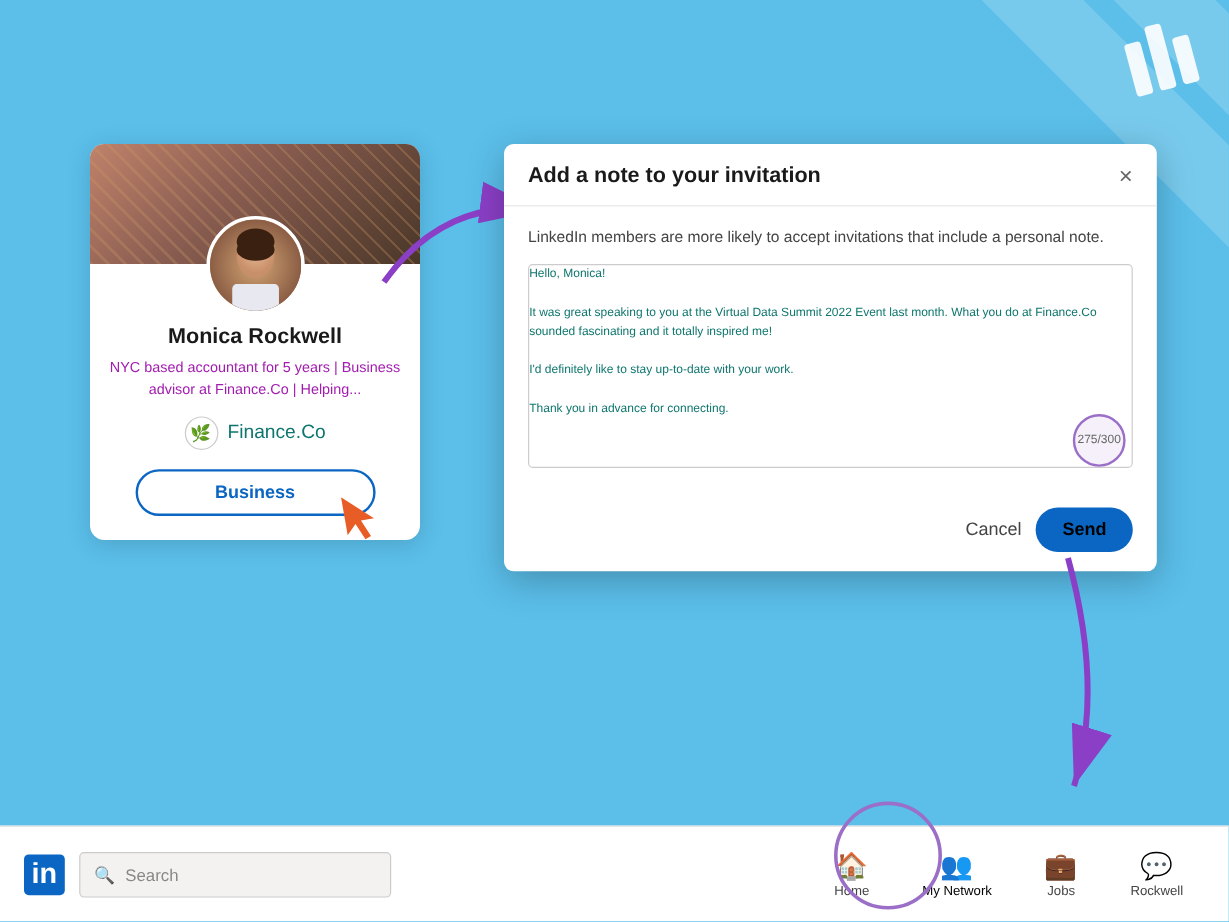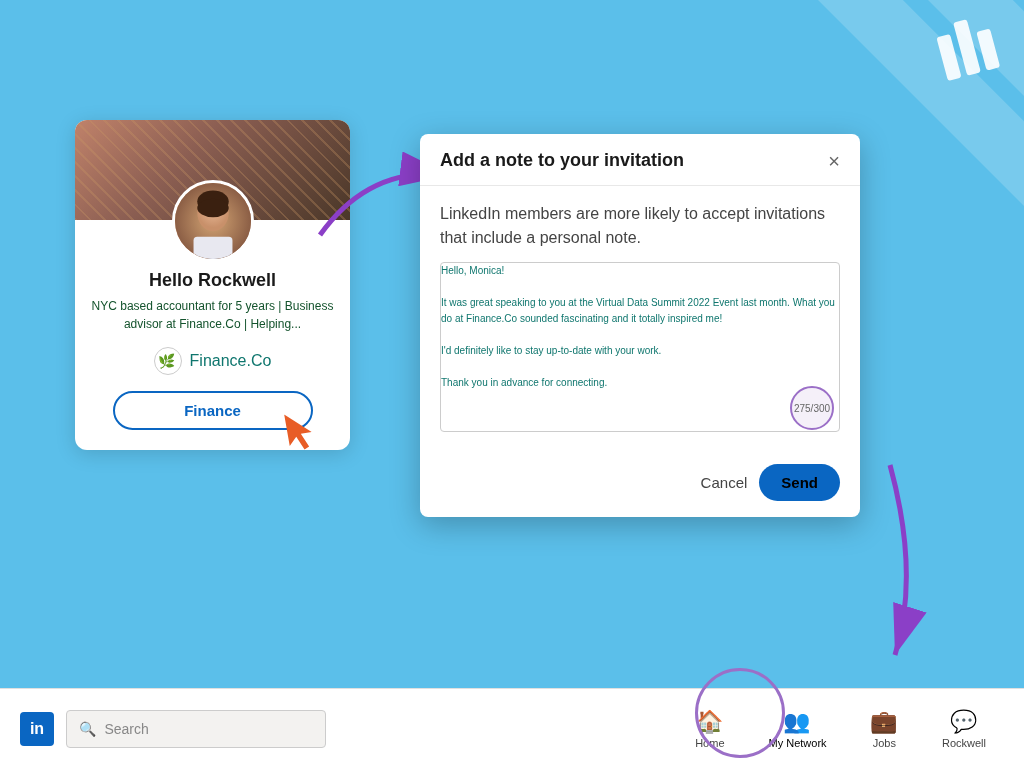--- a/index.html
+++ b/index.html
@@ -114,21 +114,21 @@
       padding: 8px 16px 0;
     }
     .profile-name {
       font-size: 18px;
       font-weight: 700;
       color: #1a1a1a;
       margin-bottom: 6px;
     }
     .profile-tagline {
       font-size: 12px;
-      color: #14532d;
+      color: #a21caf;
       line-height: 1.5;
       margin-bottom: 14px;
     }
     .profile-company {
       display: flex;
       align-items: center;
       justify-content: center;
       gap: 8px;
       margin-bottom: 16px;
     }
@@ -167,23 +167,23 @@
       bottom: -8px;
       right: 30px;
       font-size: 22px;
       color: #e85d26;
       transform: rotate(-10deg);
     }
 
     
     .modal {
       position: absolute;
-      top: 134px;
+      top: 120px;
       left: 420px;
-      width: 440px;
+      width: 544px;
       background: white;
       border-radius: 8px;
       box-shadow: 0 8px 30px rgba(0,0,0,0.25);
     }
     .modal-header {
       display: flex;
       align-items: center;
       justify-content: space-between;
       padding: 16px 20px 14px;
       border-bottom: 1px solid #e8e8e8;
@@ -198,21 +198,21 @@
       color: #666;
       cursor: pointer;
       background: none;
       border: none;
       line-height: 1;
     }
     .modal-body {
       padding: 16px 20px;
     }
     .modal-hint {
-      font-size: 16px;
+      font-size: 13px;
       color: #444;
       line-height: 1.5;
       margin-bottom: 12px;
     }
     .message-area-wrap {
       position: relative;
     }
     .message-textarea {
       width: 100%;
       height: 170px;
@@ -282,21 +282,21 @@
     }
     .navbar-linkedin {
       width: 34px;
       height: 34px;
       background: #0a66c2;
       border-radius: 4px;
       display: flex;
       align-items: center;
       justify-content: center;
       color: white;
-      font-size: 16px;
+      font-size: 24px;
       font-weight: 900;
       margin-right: 12px;
       flex-shrink: 0;
     }
     .navbar-search {
       flex: 0 0 260px;
       height: 38px;
       border: 1.5px solid #ccc;
       border-radius: 4px;
       background: #f3f2f0;
@@ -397,27 +397,27 @@
         <ellipse cx="41" cy="32" rx="17" ry="20" fill="url(#skinGrad)"></ellipse>
 
         <ellipse cx="41" cy="20" rx="17" ry="12" fill="#3a2010"></ellipse>
         <ellipse cx="41" cy="27" rx="17" ry="10" fill="#3a2010"></ellipse>
 
         <rect x="20" y="58" width="42" height="24" rx="4" fill="#e8e8f0"></rect>
       </svg>
     </div>
   </div>
   <div class="profile-info">
-    <div class="profile-name">Hello Rockwell</div>
+    <div class="profile-name">Monica Rockwell</div>
     <div class="profile-tagline">NYC based accountant for 5 years | Business advisor at Finance.Co | Helping...</div>
     <div class="profile-company">
       <div class="company-icon">🌿</div>
       <span class="company-name">Finance.Co</span>
     </div>
-    <button class="connect-btn">Finance</button>
+    <button class="connect-btn">Business</button>
     <div class="cursor-arrow">
       <svg width="40" height="40" viewBox="0 0 40 40">
         <polygon points="8,0 8,32 16,24 22,38 27,36 21,22 32,22" fill="#e85d26"></polygon>
       </svg>
     </div>
   </div>
 </div>
 
 <svg class="arrow" style="position:absolute;top:145px;left:290px;width:180px;height:120px;overflow:visible;">
   <defs>

